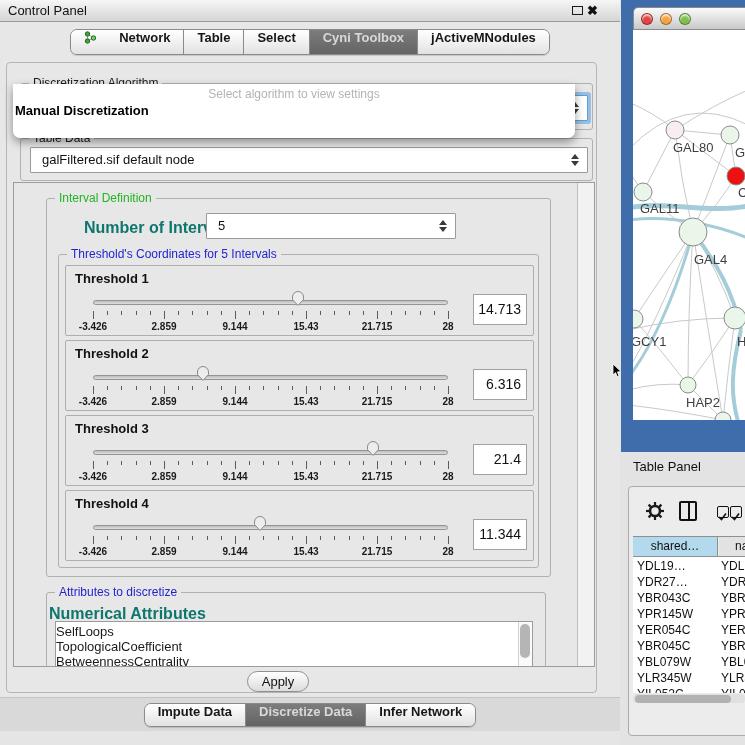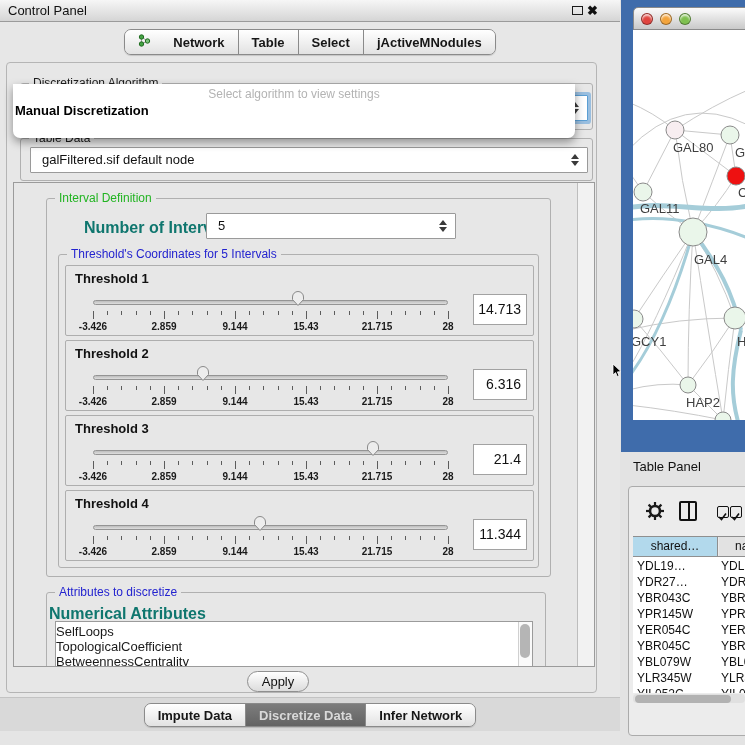--- a/index.html
+++ b/index.html
@@ -14,21 +14,21 @@
   .float-ico { position:absolute; left:572px; top:6px; width:11px; height:9px; border:1.5px solid #1a1a1a; background:transparent; }
   .close-ico { position:absolute; left:587px; top:2px; font-size:13px; font-weight:900; color:#111; line-height:18px; }
 
   
   .seg-bar { position:absolute; display:flex; justify-content:center; width:620px; }
   .seg-bar.top { top:29px; }
   .seg-bar.bottom { top:703px; }
   .seg-group { display:flex; border:1px solid #8a8a8a; border-radius:7px; overflow:hidden;
     box-shadow:0 1px 1px rgba(0,0,0,.15); height:26px; }
   .seg-bar.bottom .seg-group { height:24px; }
-  .seg { display:flex; align-items:center; gap:22px; padding:0 13px; font-size:13px; font-weight:bold; color:#161616;
+  .seg { display:flex; align-items:flex-start; gap:22px; padding:0 13px; font-size:13px; font-weight:bold; color:#161616;
     background:linear-gradient(#ffffff,#e2e2e2); border-left:1px solid #8a8a8a; cursor:default; }
   .seg:first-child { border-left:none; }
   .seg.active { background:linear-gradient(#7d7d7d,#636363); color:#d9d9d9; }
 
   
   .content-panel { position:absolute; left:6px; top:62px; width:591px; height:631px;
     border:1px solid #b5b5b5; border-radius:4px; background:#e7e7e7; }
 
   .group { position:absolute; border:1px solid #b0b0b0; border-radius:3px; }
   .gtitle { position:absolute; top:-8px; left:8px; background:#e7e7e7; padding:0 4px; font-size:12px; color:#1c1c1c; white-space:nowrap; }
@@ -138,20 +138,23 @@
               <circle cx="9.5" cy="8" r="2.2" fill="#7cc47c" stroke="#1f6b1f"></circle>
             </svg>
         </span>
         <span>Network</span>
       </div>
       <div class="seg">
           <span>Table</span>
         </div>
       <div class="seg">
           <span>Select</span>
+        </div>
+      <div class="seg active">
+          <span>Cyni Toolbox</span>
         </div>
       <div class="seg">
           <span>jActiveMNodules</span>
         </div>
     </div>
   </div>
 
   <div class="content-panel"></div>
 
   <div class="group" style="left:20px; top:83px; width:573px; height:47px;">

